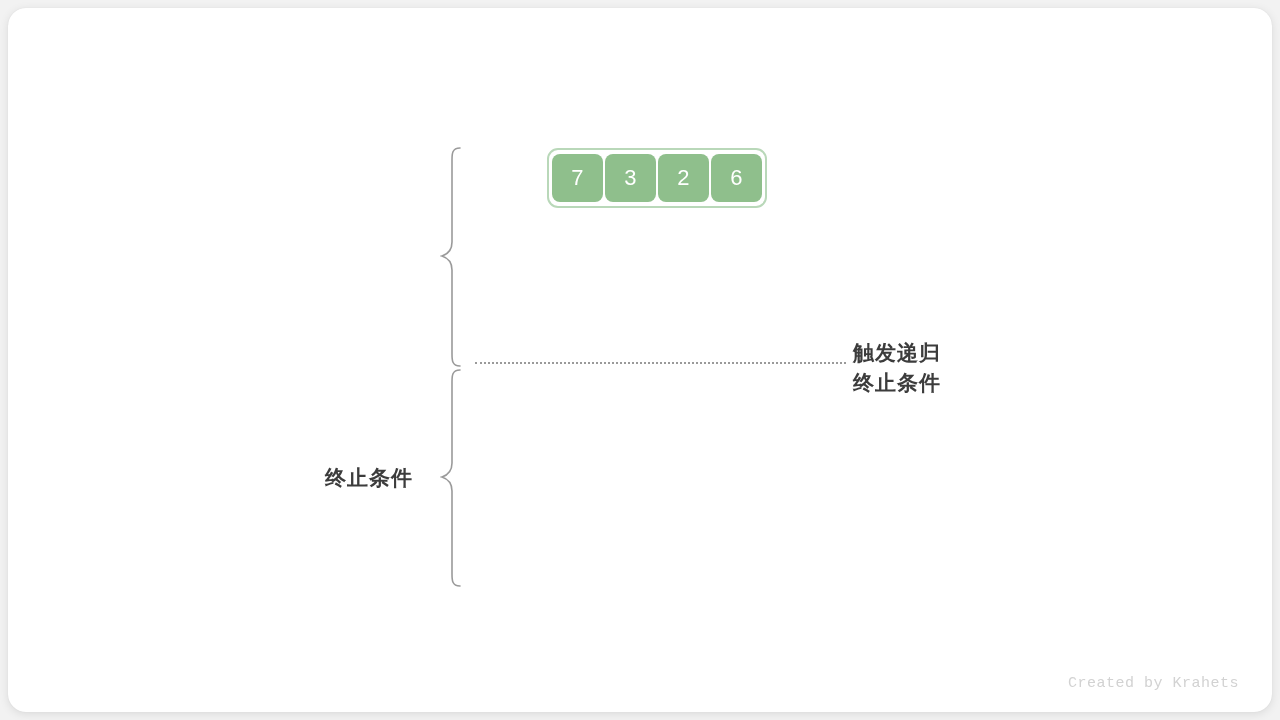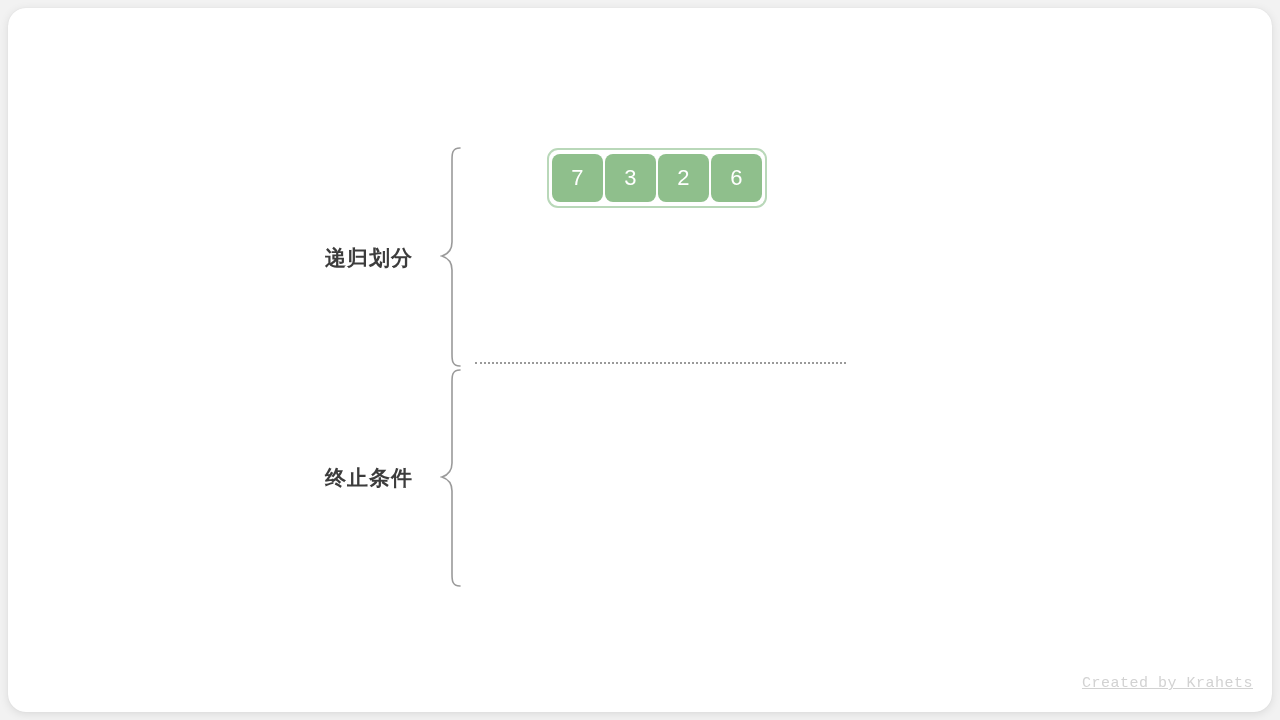--- a/index.html
+++ b/index.html
@@ -102,27 +102,26 @@
     font-weight: bold;
     color: #3c3c3c;
     line-height: 30px;
     letter-spacing: 1px;
     font-family: "Liberation Sans", sans-serif;
   }
 
   
   .footer {
     position: absolute;
-    right: 19px;
+    right: 33px;
     bottom: 20px;
     font-family: "Liberation Mono", "DejaVu Sans Mono", monospace;
     font-size: 15px;
     color: #d2d2d2;
     letter-spacing: 0.5px;
-    text-decoration: underline;
   }
 </style>
 </head>
 <body>
 
 <div class="card">
   <div class="stage">
 
     <div class="array-wrap">
       <div class="cell">7</div>
@@ -136,22 +135,25 @@
         <path d="M20 2 C12 2 12 8 12 14 L12 96 C12 104 8 108 2 110 C8 112 12 116 12 124 L12 208 C12 214 12 220 20 220" stroke="#9a9a9a" stroke-width="1.6" fill="none" stroke-linecap="round"></path>
       </svg>
     </div>
 
     <div class="brace" style="top:360px;height:220px;">
       <svg width="22" height="220" viewBox="0 0 22 220" fill="none">
         <path d="M20 2 C12 2 12 8 12 14 L12 95 C12 103 8 107 2 109 C8 111 12 115 12 123 L12 206 C12 212 12 218 20 218" stroke="#9a9a9a" stroke-width="1.6" fill="none" stroke-linecap="round"></path>
       </svg>
     </div>
 
-    <div class="phase-label" id="phase-0-label">递归划分</div>
     <div class="phase-label" id="phase-1-label">终止条件</div>
 
     <div class="divider"></div>
 
+    <div class="annotation">
+      <div>触发递归</div>
+      <div>终止条件</div>
+    </div>
 
     <div class="footer">Created by Krahets</div>
 
   </div>
 </div>
 
 </body></html>

